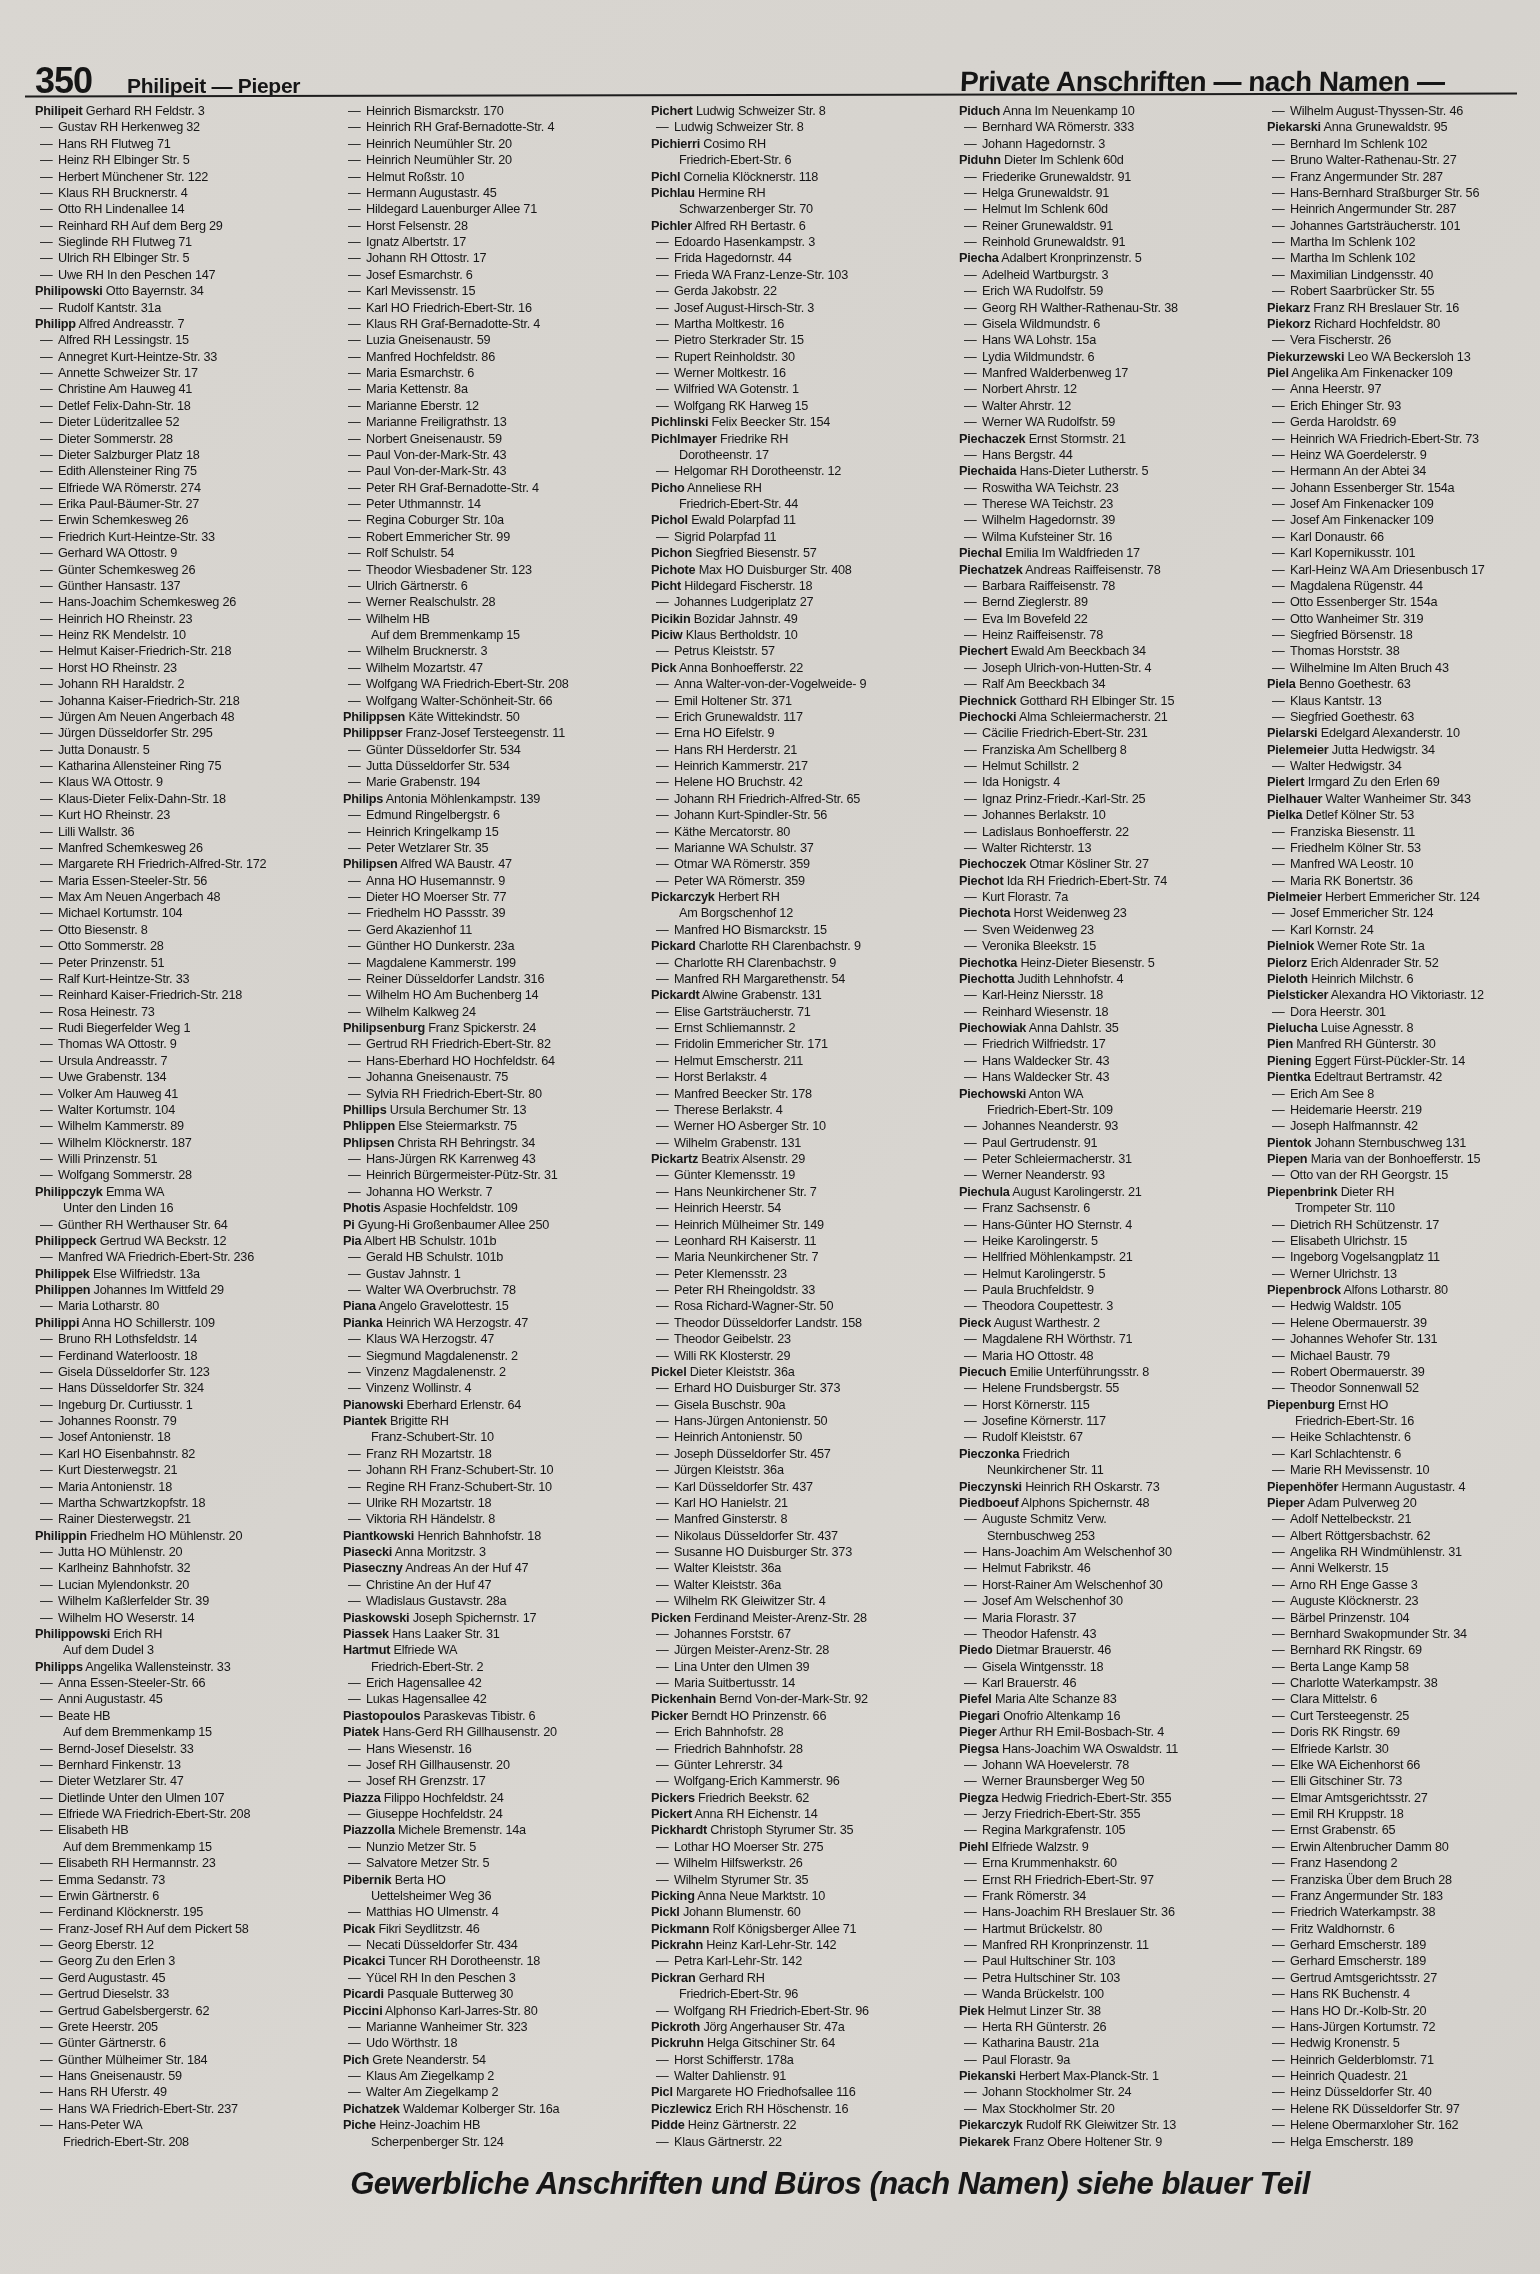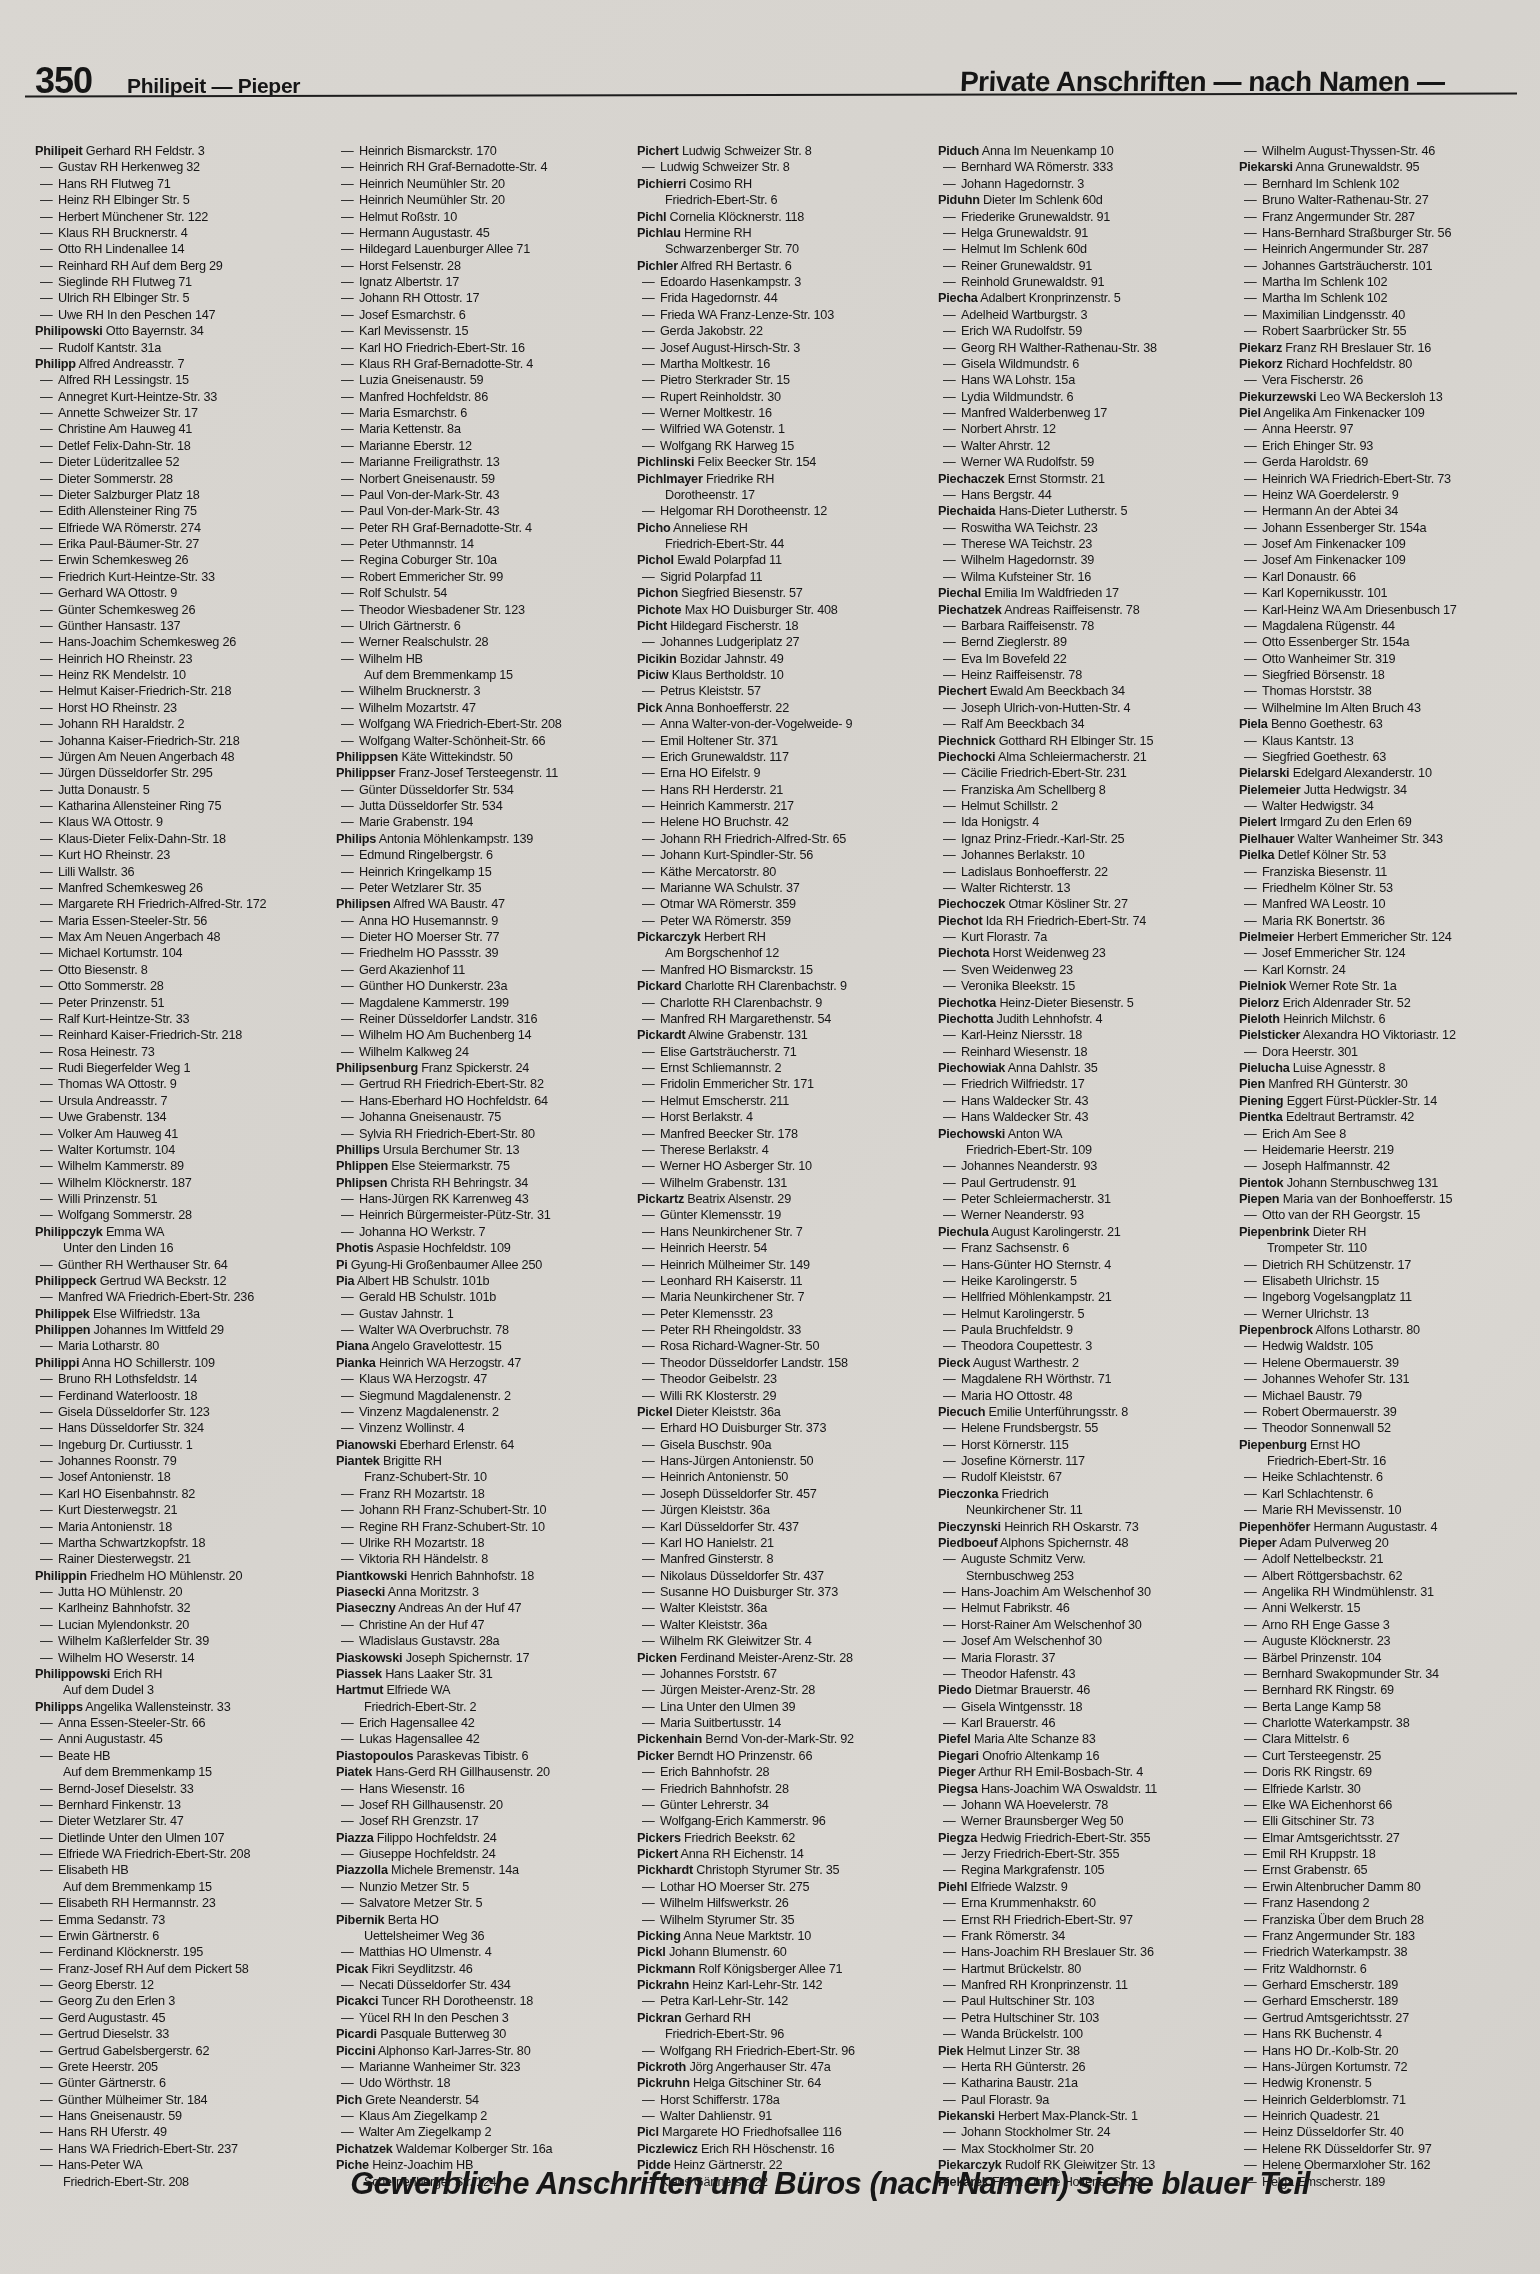--- a/index.html
+++ b/index.html
@@ -7,21 +7,21 @@
     width:1540px;height:2274px;position:relative;overflow:hidden;
     background:linear-gradient(135deg,#d9d6d1 0%,#d6d3ce 40%,#dad7d2 70%,#d3d0cb 100%);
     font-family:"Liberation Sans",sans-serif;color:#161616;
     -webkit-font-smoothing:antialiased;
   }
   .header{position:absolute;top:26px;left:35px;width:1470px;height:60px;margin-top:32px;}
   .page-number{position:absolute;left:0;top:2px;font-size:36px;font-weight:bold;letter-spacing:-1px;}
   .page-range{position:absolute;left:92px;top:16px;font-size:21px;font-weight:bold;letter-spacing:-0.3px;text-align:center;}
   .right-title{position:absolute;left:925px;top:8px;font-size:28px;font-weight:bold;letter-spacing:-0.5px;transform:skewX(-2deg);}
   .header-rule{position:absolute;top:94px;left:25px;width:1492px;height:2px;background:#1d1d1d;transform:rotate(-0.12deg);}
-  .columns{position:absolute;top:103px;left:35px;width:1505px;display:flex;gap:12px;margin-top:40px;}
+  .columns{position:absolute;top:103px;left:35px;width:1505px;display:flex;gap:19px;}
   .col{width:289px;flex:0 0 289px;}
   .ln{white-space:nowrap;height:16.38px;line-height:16.38px;font-size:12.7px;letter-spacing:-0.25px;}
   .ln strong{font-weight:bold;letter-spacing:-0.2px;}
   .ln.d .dash{display:inline-block;width:18px;margin-left:5px;font-weight:normal;}
   .ln.d{padding-left:0;}
   .ln.c{padding-left:28px;}
   .footer{position:absolute;top:2166px;left:0;width:1540px;text-align:center;padding-left:120px;box-sizing:border-box;
     font-size:31px;font-weight:bold;font-style:italic;letter-spacing:-0.5px;}
 </style>
 </head>

